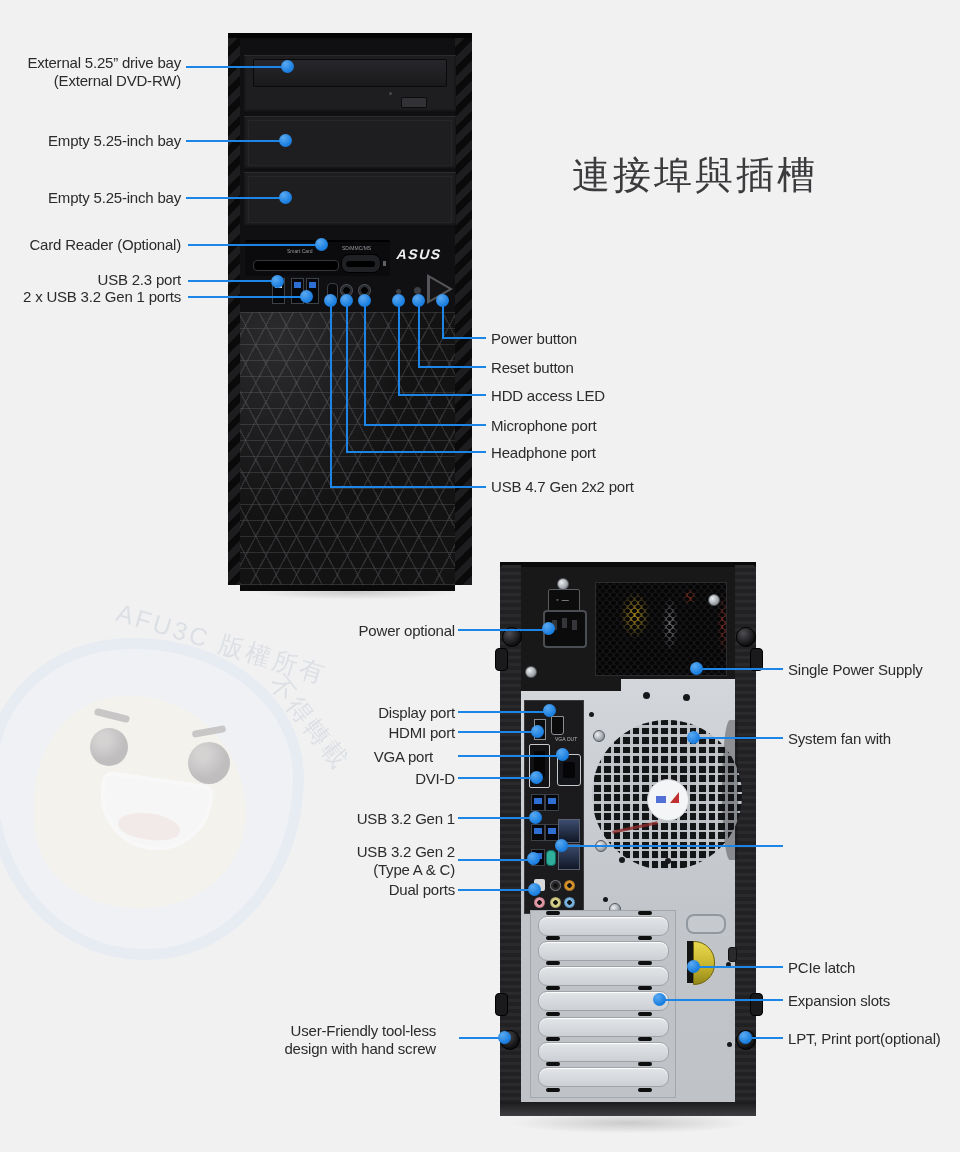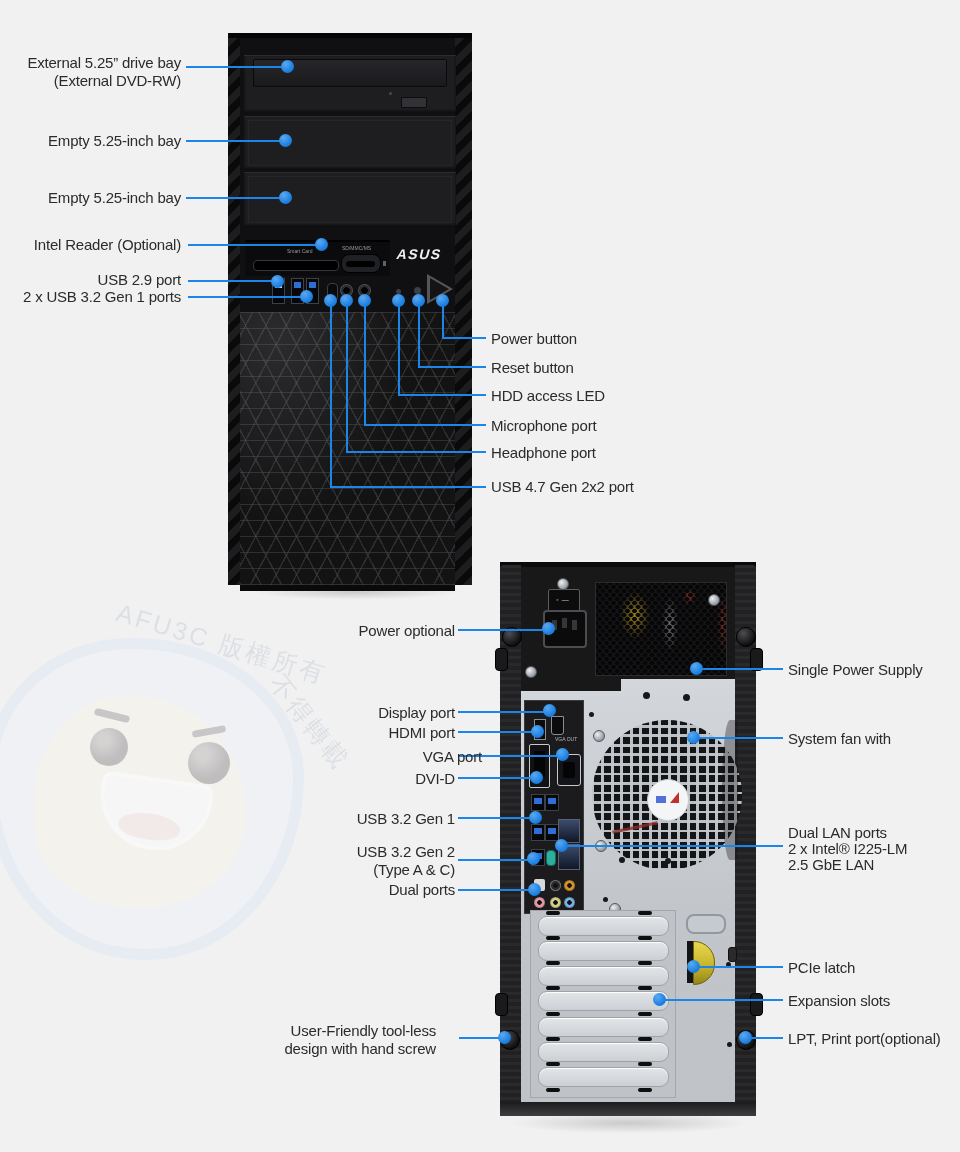--- a/index.html
+++ b/index.html
@@ -75,20 +75,21 @@
     <div class="m-face"></div>
     <div class="m-brow" style="left:108px;top:74px;width:36px;transform:rotate(14deg);"></div>
     <div class="m-brow" style="left:206px;top:90px;width:34px;transform:rotate(-10deg);"></div>
     <div class="m-eye" style="left:104px;top:90px;width:38px;height:38px;"></div>
     <div class="m-eye" style="left:202px;top:104px;width:42px;height:42px;"></div>
     <div class="m-mouth">
       <div class="m-tongue"></div>
     </div>
   </div>
 
+  <div class="title" style="left:572px;top:150px;">連接埠與插槽</div>
 
   <div class="front-tower">
     <div class="abs" style="left:0;top:0;width:244px;height:6px;background:#050506;"></div>
     <div class="edge" style="left:0;top:5px;width:12px;height:547px;"></div>
     <div class="edge" style="left:227px;top:5px;width:17px;height:547px;"></div>
     <div class="abs" style="left:12px;top:5px;width:215px;height:547px;background:#101012;"></div>
 
     <div class="bay" style="left:16px;top:22px;width:212px;height:57px;">
       <div class="abs" style="left:9px;top:3px;width:192px;height:26px;background:linear-gradient(180deg,#27272b,#1a1a1c);border:1px solid #09090a;border-radius:2px;"></div>
       <div class="abs" style="left:157px;top:41px;width:24px;height:9px;background:#323236;border:1px solid #0c0c0d;border-radius:1px;"></div>
@@ -268,25 +269,25 @@
   <div class="dot" style="left:281px;top:60px;"></div>
 
   <div class="lbl r" style="right:779px;top:132px;">Empty 5.25-inch bay</div>
   <div class="cl" style="left:186px;top:140px;width:94px;"></div>
   <div class="dot" style="left:279px;top:134px;"></div>
 
   <div class="lbl r" style="right:779px;top:189px;">Empty 5.25-inch bay</div>
   <div class="cl" style="left:186px;top:197px;width:94px;"></div>
   <div class="dot" style="left:279px;top:191px;"></div>
 
-  <div class="lbl r" style="right:779px;top:236px;">Intel Reader (Optional)</div>
+  <div class="lbl r" style="right:779px;top:236px;">Card Reader (Optional)</div>
   <div class="cl" style="left:188px;top:244px;width:128px;"></div>
   <div class="dot" style="left:315px;top:238px;"></div>
 
-  <div class="lbl r" style="right:779px;top:271px;">USB 2.9 port</div>
+  <div class="lbl r" style="right:779px;top:271px;">USB 2.3 port</div>
   <div class="cl" style="left:188px;top:280px;width:84px;"></div>
   <div class="dot" style="left:271px;top:275px;"></div>
 
   <div class="lbl r" style="right:779px;top:288px;">2 x USB 3.2 Gen 1 ports</div>
   <div class="cl" style="left:188px;top:296px;width:113px;"></div>
   <div class="dot" style="left:300px;top:290px;"></div>
 
   <div class="dot" style="left:436px;top:294px;"></div>
   <div class="vl" style="left:442px;top:301px;height:37px;"></div>
   <div class="cl" style="left:442px;top:337px;width:44px;"></div>
@@ -322,21 +323,21 @@
   <div class="dot" style="left:542px;top:622px;"></div>
 
   <div class="lbl r" style="right:505px;top:704px;">Display port</div>
   <div class="cl" style="left:458px;top:711px;width:86px;"></div>
   <div class="dot" style="left:543px;top:704px;"></div>
 
   <div class="lbl r" style="right:505px;top:724px;">HDMI port</div>
   <div class="cl" style="left:458px;top:731px;width:74px;"></div>
   <div class="dot" style="left:531px;top:725px;"></div>
 
-  <div class="lbl r" style="right:478px;top:748px;">VGA port</div>
+  <div class="lbl r" style="right:527px;top:748px;">VGA port</div>
   <div class="cl" style="left:458px;top:755px;width:99px;"></div>
   <div class="dot" style="left:556px;top:748px;"></div>
 
   <div class="lbl r" style="right:505px;top:770px;">DVI-D</div>
   <div class="cl" style="left:458px;top:777px;width:73px;"></div>
   <div class="dot" style="left:530px;top:771px;"></div>
 
   <div class="lbl r" style="right:505px;top:810px;">USB 3.2 Gen 1</div>
   <div class="cl" style="left:458px;top:817px;width:72px;"></div>
   <div class="dot" style="left:529px;top:811px;"></div>
@@ -355,25 +356,20 @@
   <div class="dot" style="left:690px;top:662px;"></div>
   <div class="cl" style="left:702px;top:668px;width:81px;"></div>
   <div class="lbl" style="left:788px;top:661px;">Single Power Supply</div>
 
   <div class="dot" style="left:687px;top:731px;"></div>
   <div class="cl" style="left:699px;top:737px;width:84px;"></div>
   <div class="lbl" style="left:788px;top:730px;">System fan with</div>
 
   <div class="dot" style="left:555px;top:839px;"></div>
   <div class="cl" style="left:567px;top:845px;width:216px;"></div>
-  <div class="lbl" style="left:788px;top:825px;line-height:16px;">
-    <div>Dual LAN ports</div>
-    <div>2 x Intel® I225-LM</div>
-    <div>2.5 GbE LAN</div>
-  </div>
 
   <div class="dot" style="left:687px;top:960px;"></div>
   <div class="cl" style="left:699px;top:966px;width:84px;"></div>
   <div class="lbl" style="left:788px;top:959px;">PCIe latch</div>
 
   <div class="dot" style="left:653px;top:993px;"></div>
   <div class="cl" style="left:665px;top:999px;width:118px;"></div>
   <div class="lbl" style="left:788px;top:992px;">Expansion slots</div>
 
   <div class="dot" style="left:739px;top:1031px;"></div>

